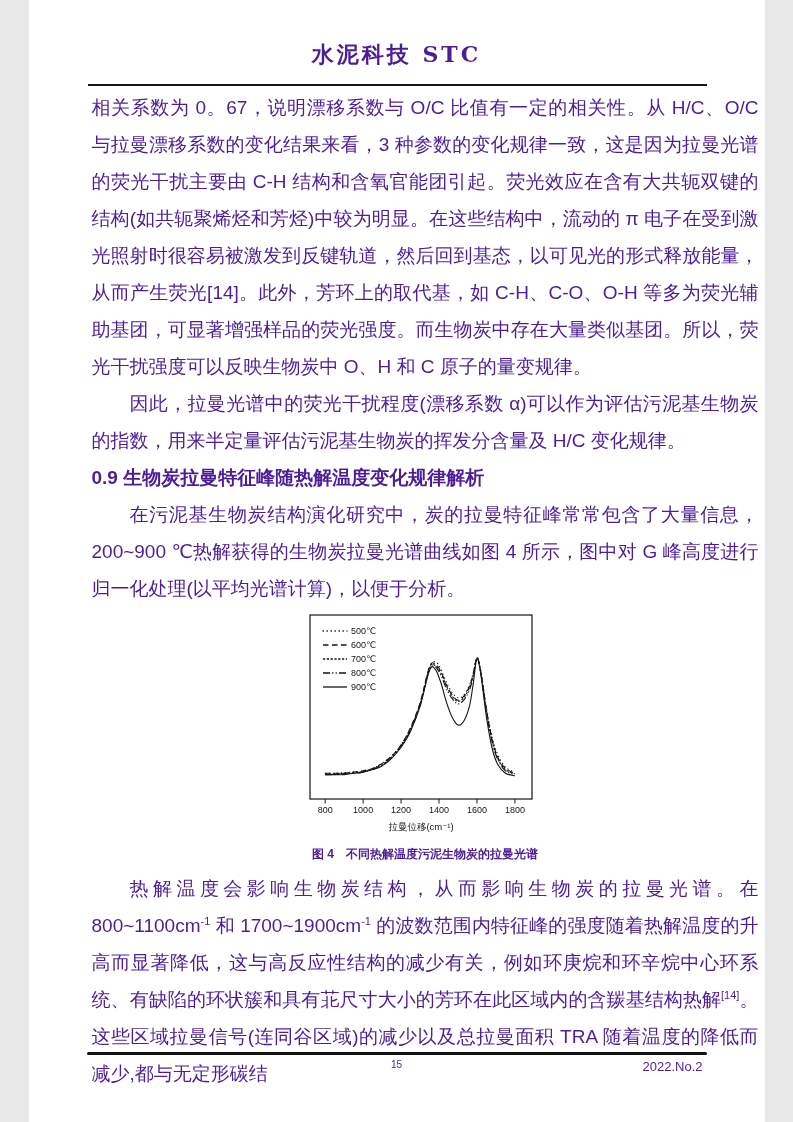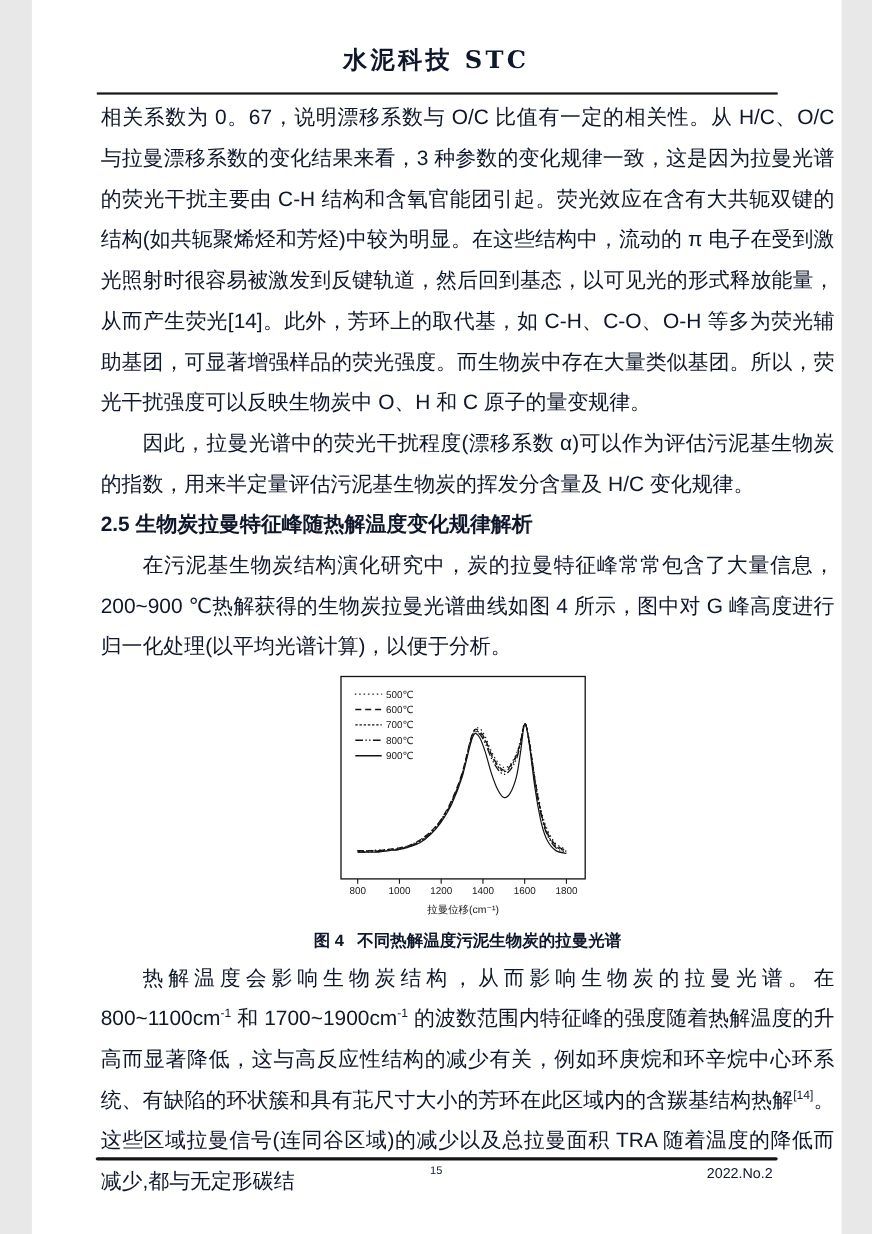--- a/index.html
+++ b/index.html
@@ -1,52 +1,52 @@
 <!DOCTYPE html>
 <html><head>
 <meta charset="utf-8">
 <style>
   html,body { margin:0; padding:0; background:#e8e8e8; }
   .page {
     position:relative; width:736px; height:1122px; margin:0 auto;
     background:#ffffff; overflow:hidden;
     font-family:"Liberation Sans","DejaVu Sans",sans-serif;
-    color:#0f172a;
+    color:#4c1d95;
   }
   .header-title {
     position:absolute; top:40px; left:0; right:0;
     text-align:center; font-size:22px; font-weight:700;
     font-family:"DejaVu Serif","Liberation Serif",serif;
     letter-spacing:3px;
   }
   .header-rule { position:absolute; top:84px; left:59px; right:58px; height:2px; background:#161616; }
   .content { position:absolute; top:89px; left:63px; width:667px; }
   .para { margin:0; font-size:19px; line-height:37px; text-align:justify; }
   .indent { text-indent:2em; }
   .section-heading { margin:0; font-size:19px; line-height:37px; font-weight:700; text-align:left; }
   sup { font-size:11px; line-height:0; }
   .figure { text-align:center; margin:3px 0 0 0; }
-  .caption { text-align:center; font-size:15px; font-weight:700; line-height:21px; margin:0 0 5px 0; }
+  .caption { text-align:center; font-size:12px; font-weight:700; line-height:21px; margin:0 0 5px 0; }
   .caption-label { margin-right:12px; }
   .footer-rule { position:absolute; top:1052px; left:58px; right:58px; height:3px; background:#141414; border-radius:2px; }
   .footer-page { position:absolute; top:1059px; left:0; right:0; text-align:center; font-size:10px; }
   .footer-issue { position:absolute; top:1059px; right:62px; font-size:13px; }
 </style>
 </head>
 <body>
 
 <div class="page">
 
   <div class="header-title">水泥科技 STC</div>
   <div class="header-rule"></div>
 
   <div class="content">
     <p class="para">相关系数为 0。67，说明漂移系数与 O/C 比值有一定的相关性。从 H/C、O/C 与拉曼漂移系数的变化结果来看，3 种参数的变化规律一致，这是因为拉曼光谱的荧光干扰主要由 C-H 结构和含氧官能团引起。荧光效应在含有大共轭双键的结构(如共轭聚烯烃和芳烃)中较为明显。在这些结构中，流动的 π 电子在受到激光照射时很容易被激发到反键轨道，然后回到基态，以可见光的形式释放能量，从而产生荧光[14]。此外，芳环上的取代基，如 C-H、C-O、O-H 等多为荧光辅助基团，可显著增强样品的荧光强度。而生物炭中存在大量类似基团。所以，荧光干扰强度可以反映生物炭中 O、H 和 C 原子的量变规律。</p>
     <p class="para indent">因此，拉曼光谱中的荧光干扰程度(漂移系数 α)可以作为评估污泥基生物炭的指数，用来半定量评估污泥基生物炭的挥发分含量及 H/C 变化规律。</p>
-    <h2 class="section-heading">2.5 生物炭拉曼特征峰随热解温度变化规律解析</h2>
+    <h2 class="section-heading">0.9 生物炭拉曼特征峰随热解温度变化规律解析</h2>
     <p class="para indent">在污泥基生物炭结构演化研究中，炭的拉曼特征峰常常包含了大量信息，200~900 ℃热解获得的生物炭拉曼光谱曲线如图 4 所示，图中对 G 峰高度进行归一化处理(以平均光谱计算)，以便于分析。</p>
 
     <div class="figure">
       <svg width="246" height="230" viewBox="0 0 246 230">
           <rect x="8" y="5" width="222" height="184" fill="none" stroke="#151515" stroke-width="1.2"></rect>
           <line x1="23.179487179487182" y1="189" x2="23.179487179487182" y2="193.5" stroke="#151515" stroke-width="1"></line>
           <text x="23.179487179487182" y="203" text-anchor="middle" font-size="9" fill="#151515">800</text>
           <line x1="61.12820512820513" y1="189" x2="61.12820512820513" y2="193.5" stroke="#151515" stroke-width="1"></line>
           <text x="61.12820512820513" y="203" text-anchor="middle" font-size="9" fill="#151515">1000</text>
           <line x1="99.07692307692308" y1="189" x2="99.07692307692308" y2="193.5" stroke="#151515" stroke-width="1"></line>

